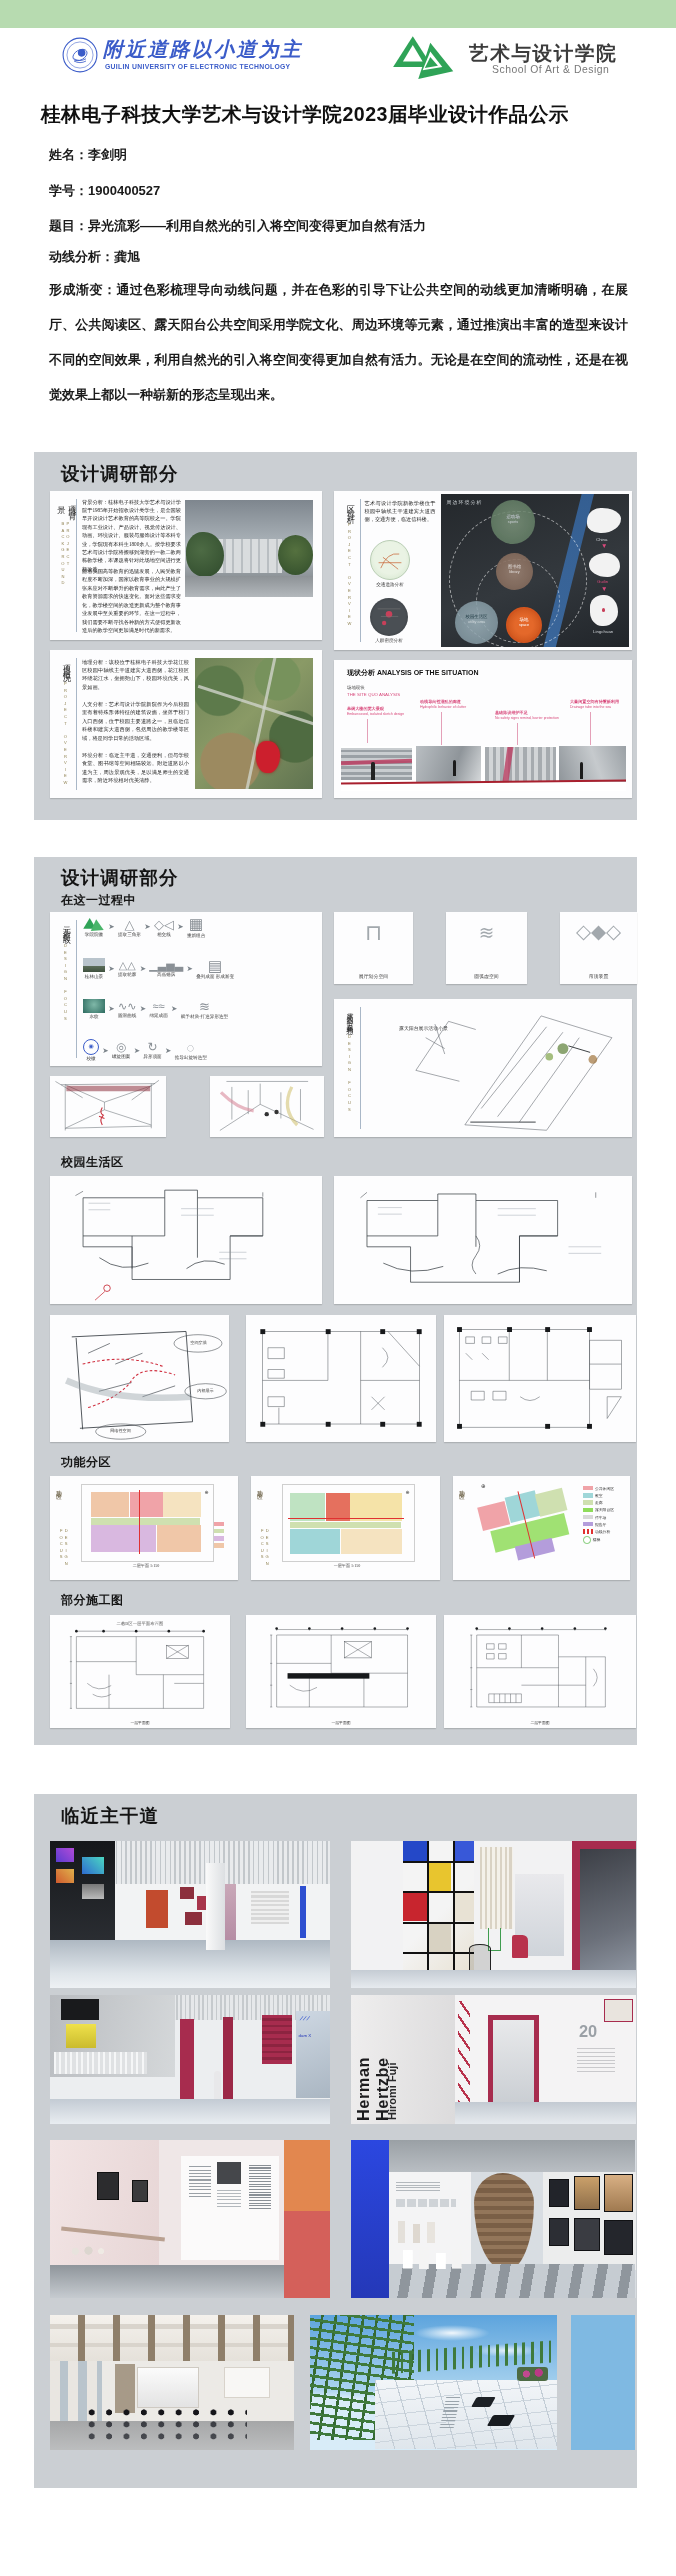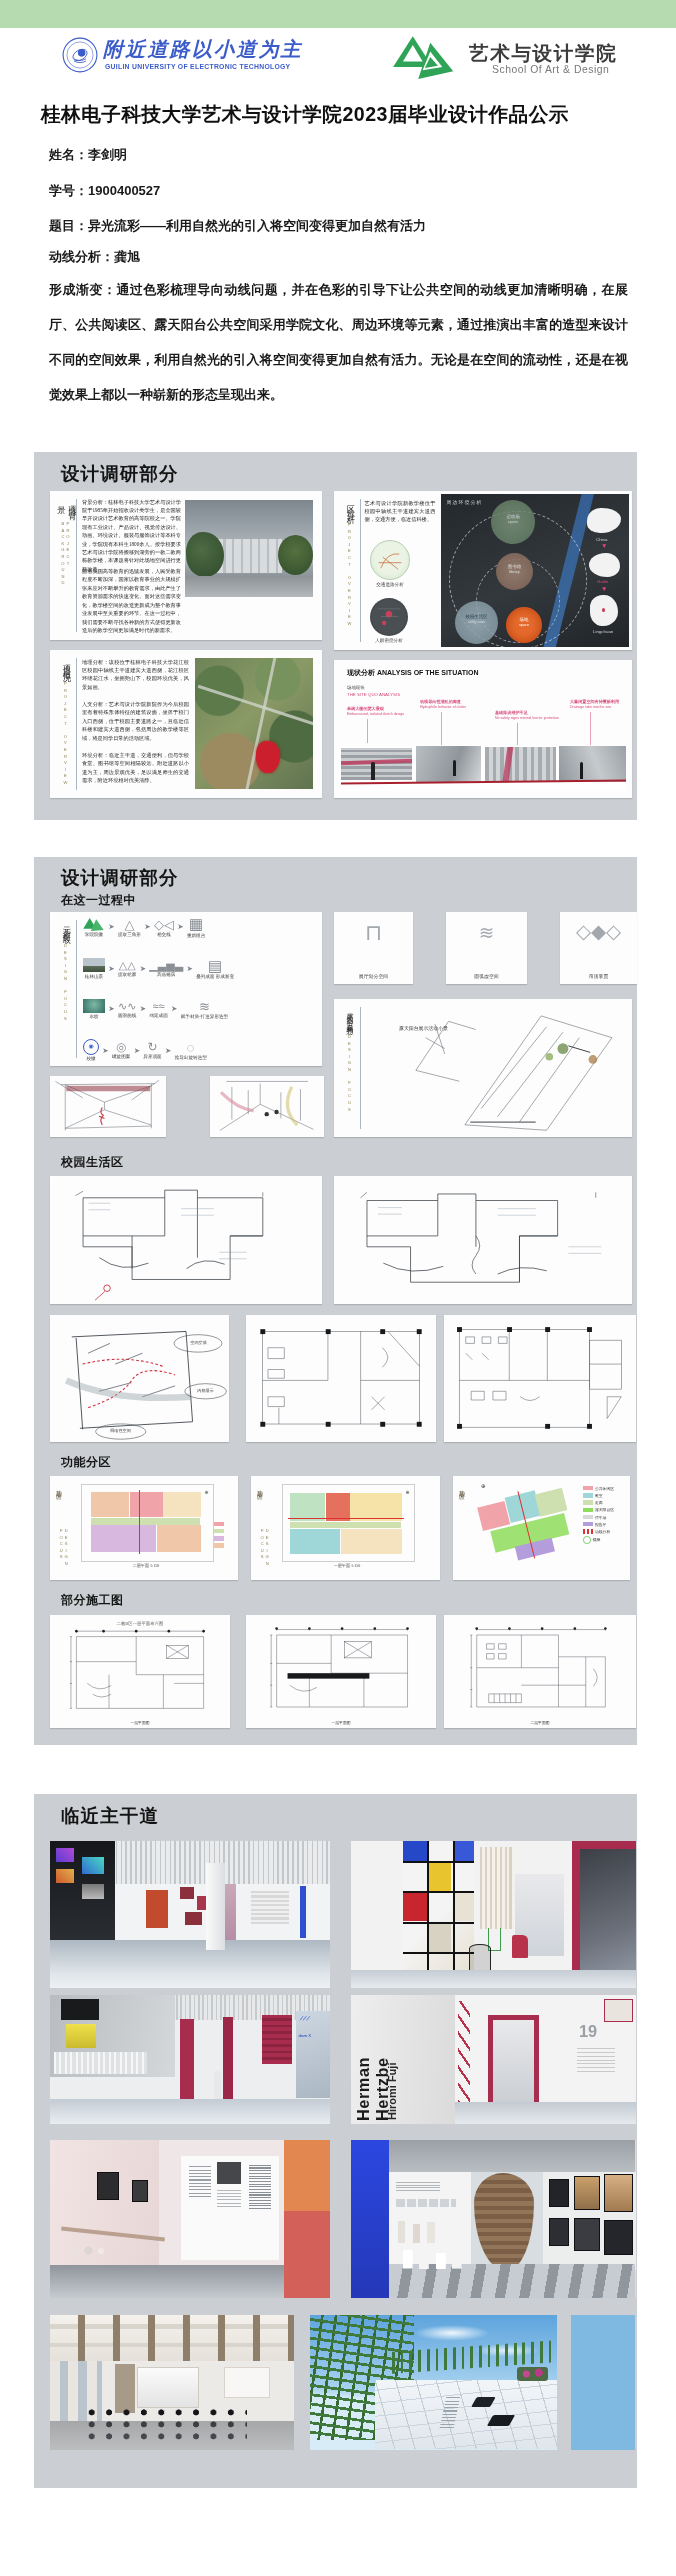--- a/index.html
+++ b/index.html
@@ -705,21 +705,21 @@
     <div class="abs" style="left:0;top:104px;width:280px;height:25px;background:linear-gradient(#c3cbd4,#e9edf1);"></div>
     <div class="abs" style="left:164px;top:76px;width:6.5px;height:28px;background:#e8e8ea;border-radius:3.3px 3.3px 0 0;"></div>
   </div>
 
   <div class="img" style="left:317px;top:201px;width:285px;height:129px;background:#f4f3f4;">
     <div class="abs" style="left:0;top:0;width:104px;height:129px;background:linear-gradient(95deg,#efeeee,#dcdbdc);"></div>
     <div class="abs" style="left:3.3px;top:3.3px;height:123px;writing-mode:vertical-rl;transform:rotate(180deg);font-size:16.4px;font-weight:bold;color:#1c1c1e;letter-spacing:0.5px;">Herman Hertzbe</div>
     <div class="abs" style="left:35px;top:16.4px;height:109px;writing-mode:vertical-rl;transform:rotate(180deg);font-size:11px;font-weight:bold;color:#2a2a2c;">Hiromi Fuji</div>
     <div class="abs" style="left:107px;top:5.5px;width:12px;height:115px;background:repeating-linear-gradient(55deg,transparent 0 7.6px,#b8324c 7.6px 9.8px);"></div>
     <div class="abs" style="left:137px;top:19.6px;width:41px;height:87px;border:5.5px solid #a72c4e;background:linear-gradient(#e8e9eb,#c9cdd2);"></div>
-    <div class="abs" style="left:228px;top:27px;font-size:16.4px;color:#9aa0a6;font-weight:bold;">19</div>
+    <div class="abs" style="left:228px;top:27px;font-size:16.4px;color:#9aa0a6;font-weight:bold;">20</div>
     <div class="abs" style="left:226px;top:52px;width:38px;height:25px;background:repeating-linear-gradient(0deg,#c9c9cc 0 1.1px,transparent 1.1px 3.8px);"></div>
     <div class="abs" style="left:253px;top:4.4px;width:27px;height:21px;border:1.6px solid #a72c4e;background:#e9e4de;"></div>
     <div class="abs" style="left:104px;top:107px;width:181px;height:22px;background:linear-gradient(#c3cad2,#e6eaee);"></div>
   </div>
 
   <div class="img" style="left:16.4px;top:346px;width:280px;height:158px;background:#efe7e7;">
     <div class="abs" style="left:0;top:0;width:109px;height:125px;background:linear-gradient(100deg,#f2e4e4,#e7d6d6);"></div>
     <div class="abs" style="left:47px;top:32px;width:19.6px;height:26px;background:#2c2c2e;border:1.6px solid #111;"></div>
     <div class="abs" style="left:82px;top:40px;width:14px;height:19.6px;background:#3a3a3c;border:1.6px solid #111;"></div>
     <div class="abs" style="left:11px;top:92px;width:104px;height:4.4px;background:#b9a090;transform:rotate(6deg);"></div>

